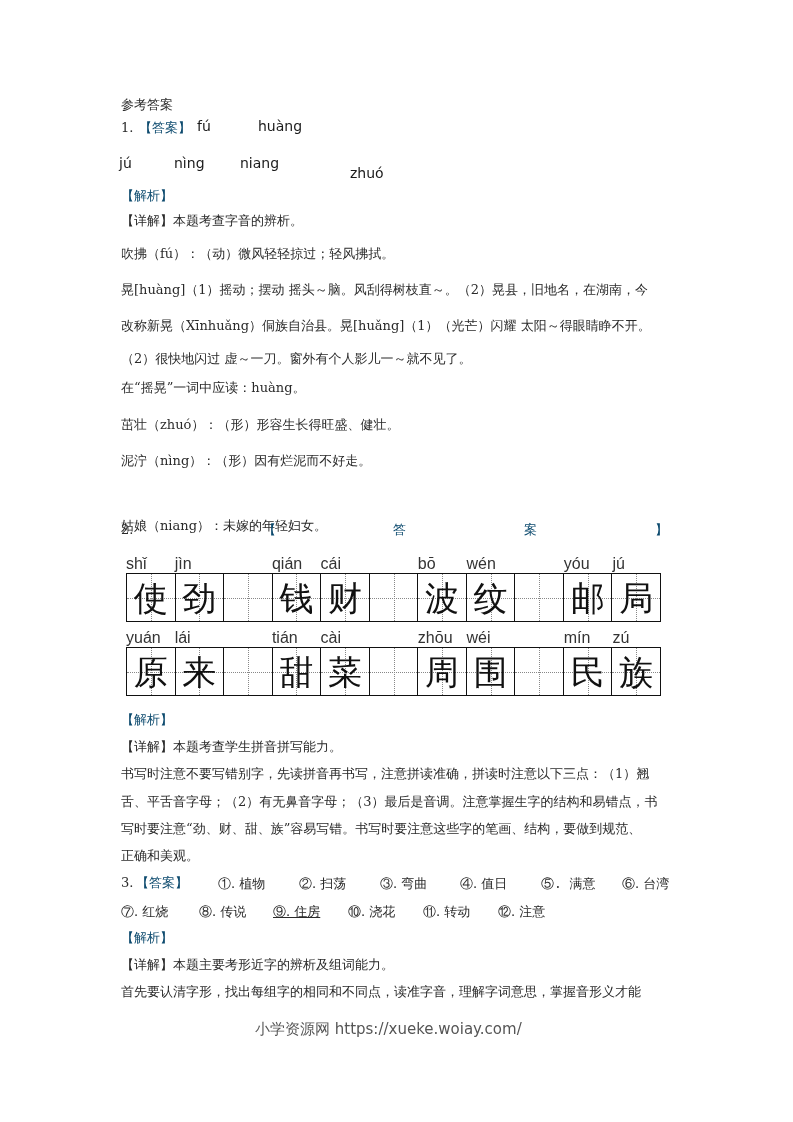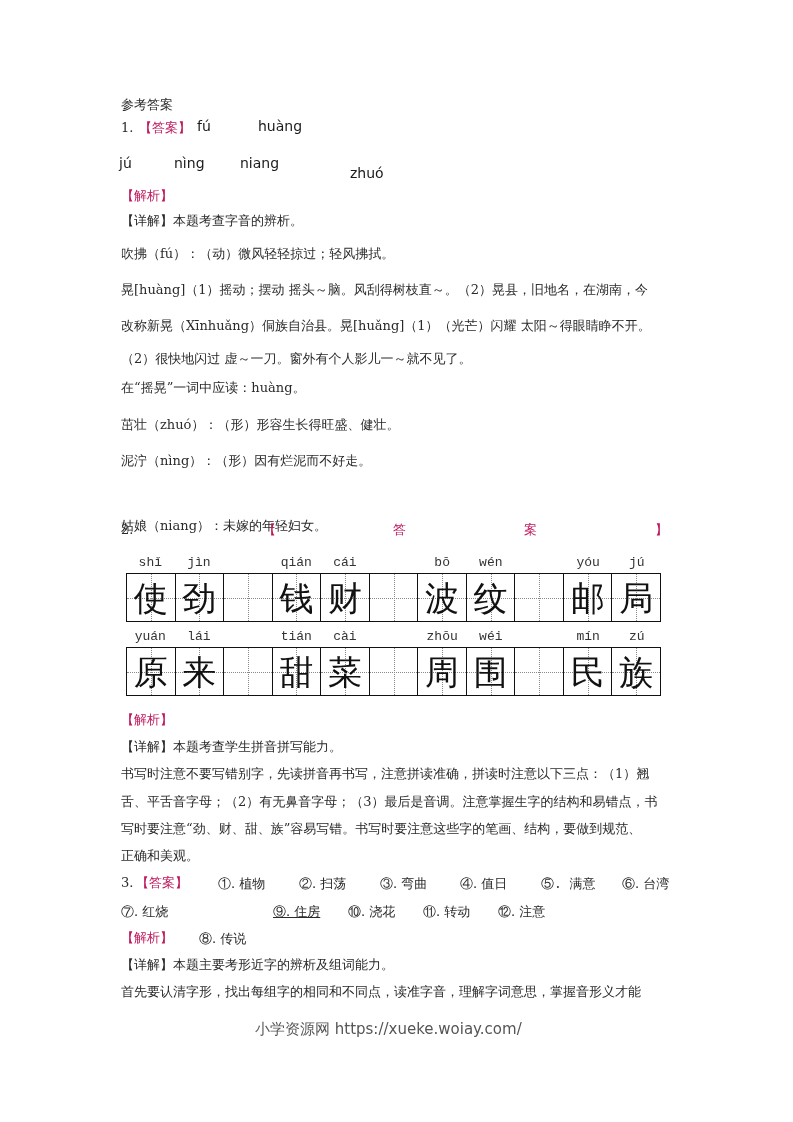--- a/index.html
+++ b/index.html
@@ -1,33 +1,33 @@
 <!DOCTYPE html>
 <html><head>
 <meta charset="utf-8">
 <style>
   html, body { margin: 0; padding: 0; background: #ffffff; }
   body { width: 793px; height: 1122px; position: relative; overflow: hidden;
          font-family: "DejaVu Serif", "Liberation Serif", serif; color: #222; }
   .abs { position: absolute; white-space: nowrap; }
   .txt { font-size: 13px; line-height: 16px; color: #2a2a2a; }
   .py { font-family: "DejaVu Sans", "Liberation Sans", sans-serif; font-size: 14px; color: #1a1a1a; }
-  .accent { color: #be185d; }
+  .accent { color: #0c4a6e; }
   .grid { position: absolute; left: 126px; width: 535px; height: 49px; display: flex;
           border: 1.5px solid #111; box-sizing: border-box; }
   .cell { position: relative; flex: 1 1 0; border-right: 1.5px solid #111; box-sizing: border-box;
           display: flex; align-items: center; justify-content: center; }
   .cell:last-child { border-right: none; }
   .cell .h { position: absolute; left: 0; right: 0; top: 50%; border-top: 1.5px dotted #888; }
   .cell .v { position: absolute; top: 0; bottom: 0; left: 50%; border-left: 1.5px dotted #888; }
   .cell .ch { position: relative; z-index: 2; font-family: "DejaVu Serif", "Liberation Serif", serif;
               font-size: 34px; line-height: 34px; color: #111; }
   .pyrow { position: absolute; left: 126px; width: 535px; height: 16px; display: flex; }
-  .pycell { flex: 1 1 0; text-align: center; font-family: Liberation Mono, monospace;
-            font-size: 13px; color: #333; }
+  .pycell { flex: 1 1 0; font-family: Liberation Sans, sans-serif;
+            font-size: 16px; color: #333; }
   .footer { font-family: "DejaVu Sans", "Liberation Sans", sans-serif; font-size: 15px; color: #555; }
   .ans-item { position: absolute; font-size: 13px; white-space: nowrap; color: #2a2a2a; }
 </style>
 </head>
 <body>
 
 <div class="abs txt" style="left:121px;top:97px;">参考答案</div>
 
 <div class="abs txt" style="left:121px;top:120px;">1.</div>
 <div class="abs txt accent" style="left:139px;top:120px;">【答案】</div>
@@ -208,21 +208,21 @@
 
 <div class="abs txt" style="left:121px;top:875px;">3.</div>
 <div class="abs txt accent" style="left:136px;top:875px;">【答案】</div>
 <div class="ans-item" style="left:218px;top:875px;">①. 植物</div>
 <div class="ans-item" style="left:299px;top:875px;">②. 扫荡</div>
 <div class="ans-item" style="left:380px;top:875px;">③. 弯曲</div>
 <div class="ans-item" style="left:460px;top:875px;">④. 值日</div>
 <div class="ans-item" style="left:541px;top:875px;font-family:Liberation Mono, monospace;">⑤. 满意</div>
 <div class="ans-item" style="left:622px;top:875px;">⑥. 台湾</div>
 <div class="ans-item" style="left:121px;top:903px;">⑦. 红烧</div>
-<div class="ans-item" style="left:199px;top:903px;margin-top:27px;">⑧. 传说</div>
+<div class="ans-item" style="left:199px;top:903px;">⑧. 传说</div>
 <div class="ans-item" style="left:273px;top:903px;text-decoration:underline;">⑨. 住房</div>
 <div class="ans-item" style="left:348px;top:903px;">⑩. 浇花</div>
 <div class="ans-item" style="left:423px;top:903px;">⑪. 转动</div>
 <div class="ans-item" style="left:498px;top:903px;">⑫. 注意</div>
 
 <div class="abs txt accent" style="left:121px;top:930px;">【解析】</div>
 <div class="abs txt" style="left:121px;top:957px;">【详解】本题主要考形近字的辨析及组词能力。</div>
 <div class="abs txt" style="left:121px;top:984px;">首先要认清字形，找出每组字的相同和不同点，读准字音，理解字词意思，掌握音形义才能</div>
 
 <div class="abs footer" style="left:255px;top:1020px;">小学资源网 https://xueke.woiay.com/</div>

